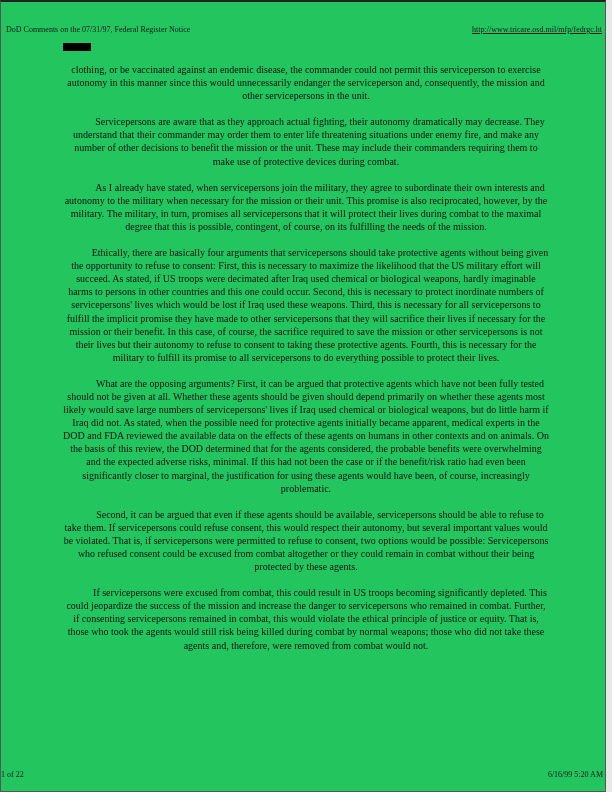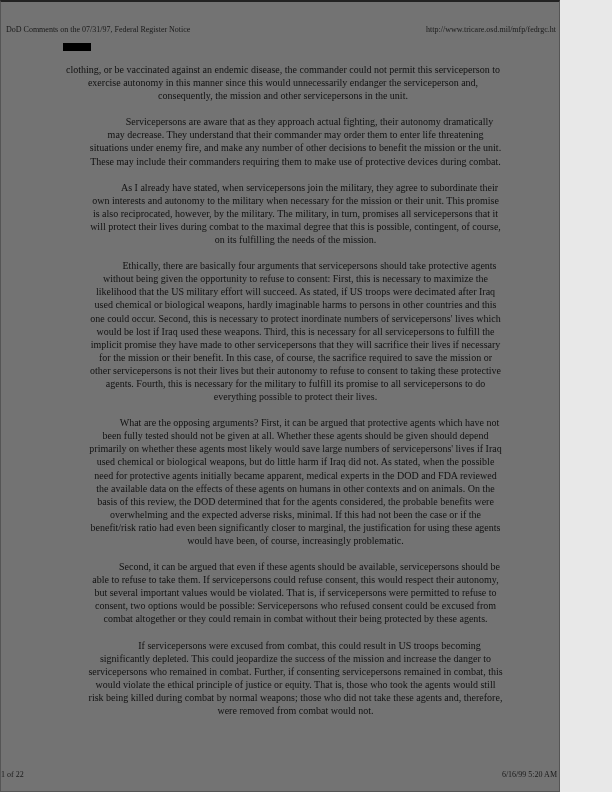--- a/index.html
+++ b/index.html
@@ -6,43 +6,44 @@
     margin: 0;
     padding: 0;
     background: #e8e8e8;
   }
   body {
     width: 612px;
     height: 792px;
   }
   .page {
     position: relative;
-    width: 560px;
+    width: 606px;
     height: 792px;
-    background: #737373;
+    background: #22c55e;
     box-sizing: border-box;
     border: 1px solid #555;
     border-top: 2px solid #222;
     font-family: "Liberation Serif", serif;
     color: #111;
     overflow: hidden;
   }
   .page-header {
     position: absolute;
     top: 23px;
     left: 5px;
     right: 3px;
     display: flex;
     justify-content: space-between;
     font-size: 8px;
     color: #1a1a1a;
     white-space: nowrap;
   }
   .page-header .hdr-right {
     overflow: hidden;
+    text-decoration: underline;
   }
   .redaction {
     position: absolute;
     top: 41px;
     left: 62px;
     width: 28px;
     height: 8px;
     background: #000;
   }
   .doc-body {
@@ -53,21 +54,20 @@
     font-size: 10px;
     line-height: 13.1px;
     text-align: center;
     color: #111;
   }
   .para {
     margin: 0 0 13px 0;
   }
   .para.indent {
     text-indent: 28px;
-    margin-left: 25px;
   }
   .page-footer {
     position: absolute;
     bottom: 12px;
     left: 0px;
     right: 2px;
     display: flex;
     justify-content: space-between;
     font-size: 8px;
     color: #1a1a1a;

